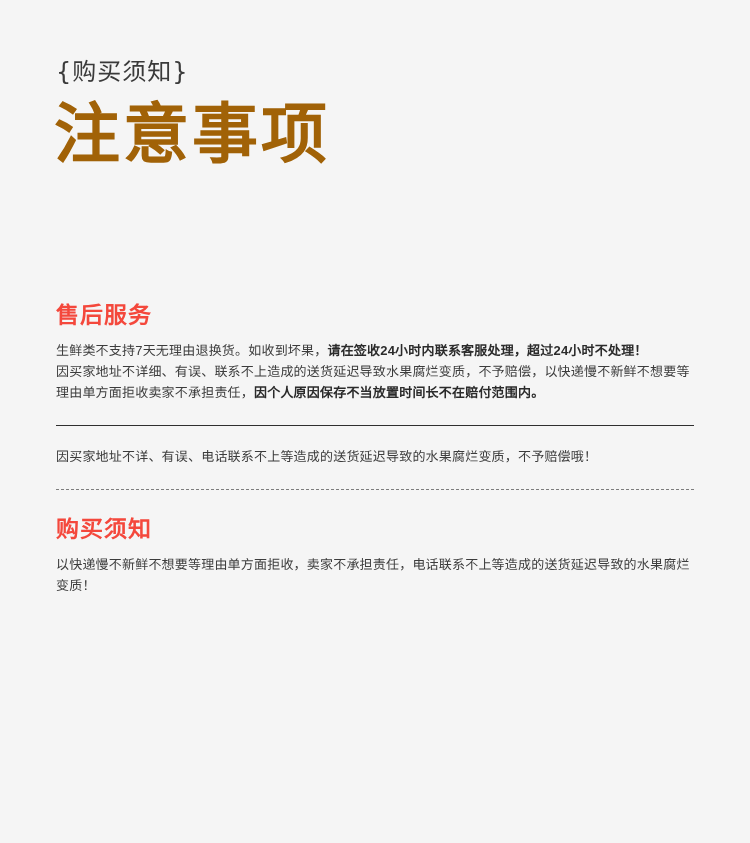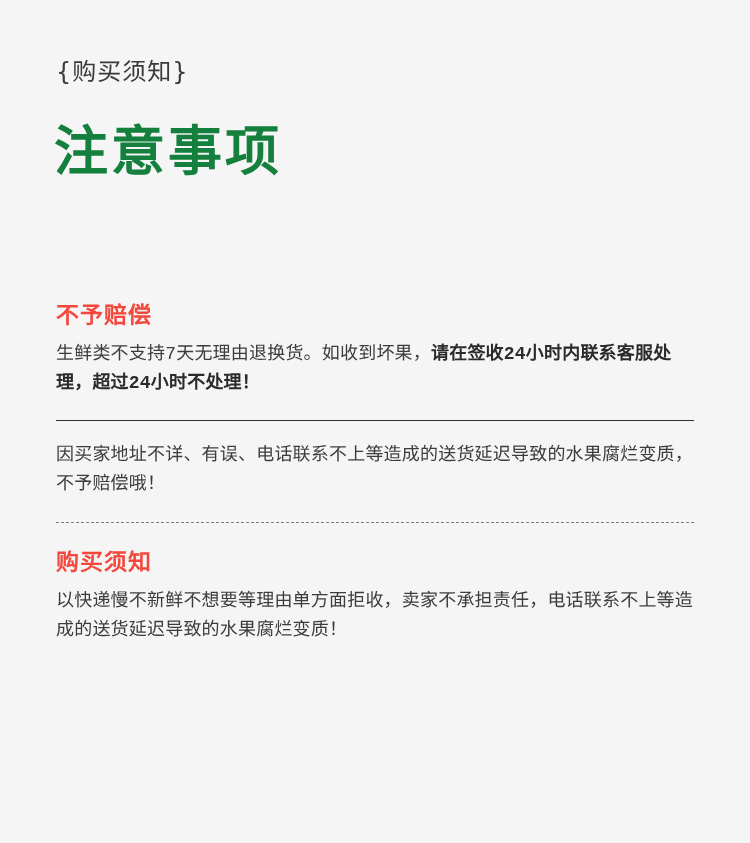--- a/index.html
+++ b/index.html
@@ -26,24 +26,24 @@
     left: 56px;
     top: 52px;
     font-size: 24px;
     color: #3a3a3a;
     letter-spacing: 1px;
     font-family: "DejaVu Sans", "Liberation Sans", sans-serif;
   }
   .headline {
     position: absolute;
     left: 54px;
-    top: 120px;
-    color: #15803d;
+    top: 96px;
+    color: #a16207;
     font-weight: bold;
-    font-size: 54px;
+    font-size: 66px;
     line-height: 1.18;
     letter-spacing: 3px;
     font-family: "DejaVu Sans", "Liberation Sans", sans-serif;
   }
   .headline div {
     display: block;
   }
   .sections {
     position: absolute;
     left: 56px;
@@ -56,24 +56,24 @@
   .sec-title {
     color: #f4483c;
     font-weight: bold;
     font-size: 23px;
     letter-spacing: 1px;
     margin: 0 0 10px 0;
     font-family: "DejaVu Sans", "Liberation Sans", sans-serif;
   }
   .sec-body {
     color: #3c3c3c;
-    font-size: 18px;
+    font-size: 13px;
     line-height: 1.62;
     letter-spacing: 0.2px;
-    font-family: Liberation Mono, monospace;
+    font-family: Liberation Sans, sans-serif;
   }
   .sec-body .bold {
     font-weight: bold;
     color: #2b2b2b;
   }
   .divider-solid {
     border: 0;
     border-top: 1px solid #2f2f2f;
     margin: 22px 0 20px 0;
   }
@@ -93,24 +93,27 @@
 
   <div class="eyebrow">{购买须知}</div>
 
   <div class="headline">
     <div>注意事项</div>
   </div>
 
   <div class="sections">
 
     <div class="section sec-gap-1" id="s1">
-      <div class="sec-title">不予赔偿</div>
+      <div class="sec-title">售后服务</div>
       <div class="sec-body">
         <span class="line-block">
           <span>生鲜类不支持7天无理由退换货。如收到坏果，</span><span class="bold">请在签收24小时内联系客服处理，超过24小时不处理！</span>
+        </span>
+        <span class="line-block">
+          <span>因买家地址不详细、有误、联系不上造成的送货延迟导致水果腐烂变质，不予赔偿，以快递慢不新鲜不想要等理由单方面拒收卖家不承担责任，</span><span class="bold">因个人原因保存不当放置时间长不在赔付范围内。</span>
         </span>
       </div>
     </div>
 
     <hr class="divider-solid">
 
     <div class="section">
       <div class="sec-body">
         <span class="line-block">
           <span>因买家地址不详、有误、电话联系不上等造成的送货延迟导致的水果腐烂变质，不予赔偿哦！</span>

